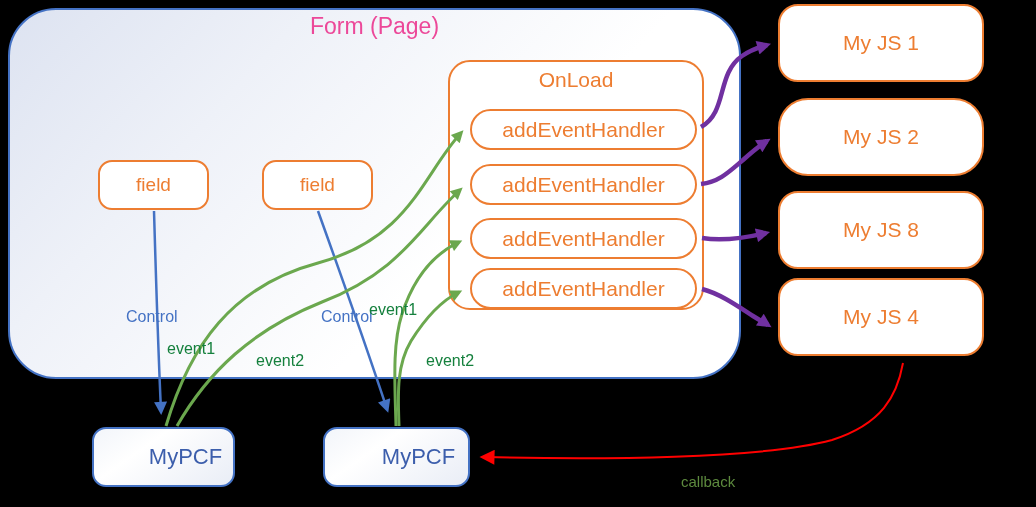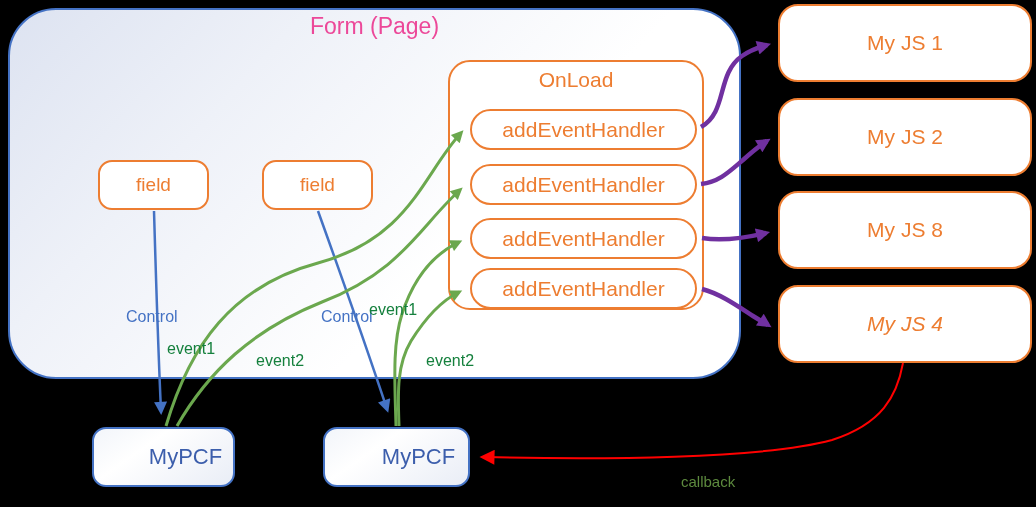--- a/index.html
+++ b/index.html
@@ -26,22 +26,22 @@
   .field-box{width:111px;height:50px;border-radius:14px;font-size:19px;}
   #field-1{left:98px;top:160px;}
   #field-2{left:262px;top:160px;}
   #onload-box{
     left:448px;top:60px;width:256px;height:250px;border-radius:22px;
     border:2.5px solid #ED7D31;background:#fff;
   }
   #onload-title{left:448px;top:68px;width:256px;text-align:center;color:#ED7D31;font-size:21px;}
   .pill{left:470px;width:227px;height:41px;border-radius:21px;font-size:21px;}
   #pill-1{top:109px;} #pill-2{top:164px;} #pill-3{top:218px;} #pill-4{top:268px;}
-  .myjs-box{left:778px;width:254px;height:78px;border-radius:20px;font-size:21px;}
-  #myjs-1{top:4px;} #myjs-2{top:98px;} #myjs-3{top:191px;} #myjs-4{top:285px;font-style:italic;}
+  .myjs-box{left:778px;width:206px;height:78px;border-radius:20px;font-size:21px;}
+  #myjs-1{top:4px;} #myjs-2{top:98px;border-radius:30px;} #myjs-3{top:191px;} #myjs-4{top:278px;}
   
   .pcf-box{
     height:60px;border-radius:14px;border:2.5px solid #4472C4;
     background:linear-gradient(145deg,#f2f5fa 0%,#ffffff 35%,#e9edf6 100%);
     color:#3C5EAC;font-size:22px;
     display:flex;align-items:center;justify-content:center;padding-left:44px;
   }
   #mypcf-1{left:92px;top:427px;width:143px;}
   #mypcf-2{left:323px;top:427px;width:147px;}
   

